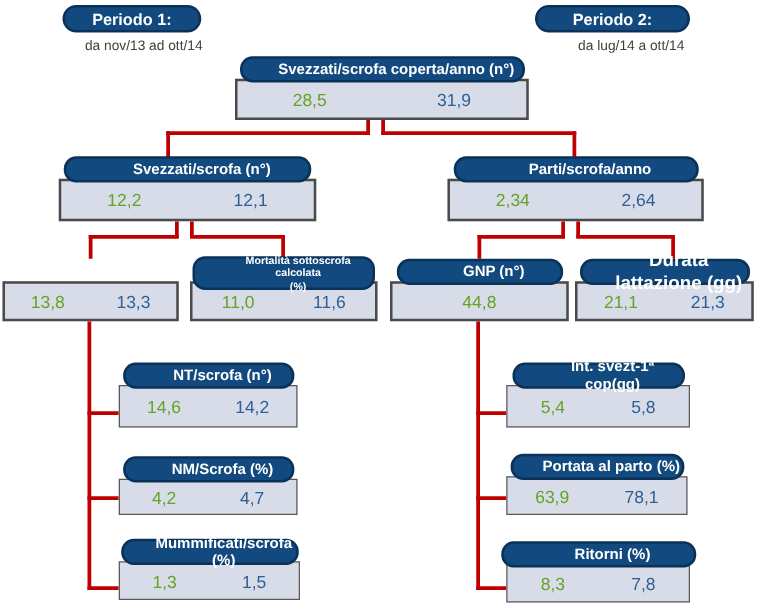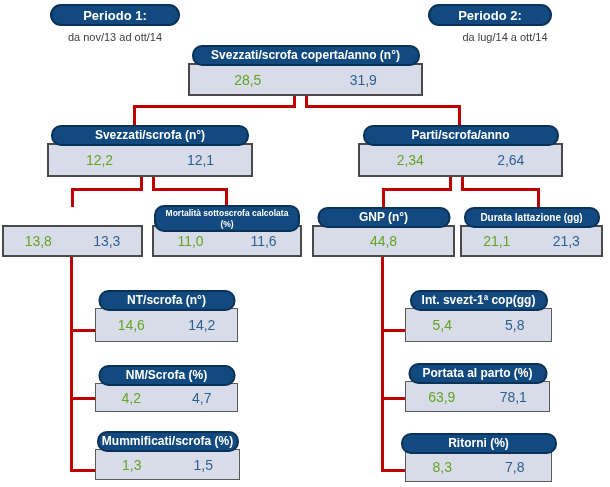--- a/index.html
+++ b/index.html
@@ -8,24 +8,24 @@
 
   .seg{position:absolute;background:var(--connector,#C00000);z-index:0}
 
   .node{position:absolute;z-index:1}
   .hdr{
     position:absolute;top:0;left:50%;transform:translateX(-50%);z-index:2;
     background:var(--header-bg,#12497E);
     border:2px solid var(--header-border,#0A3258);
     border-radius:10px;color:#fff;font-weight:bold;font-size:12px;
     display:flex;align-items:center;justify-content:center;
-    text-align:center;white-space:pre-line;line-height:1.15;height:21px;
+    text-align:center;white-space:pre-line;line-height:1.15;height:21px;padding-left:23px;
   }
   .hdr.small{font-size:8.5px;height:27px;line-height:1.2}
-  .hdr.mid{font-size:10px}
+  .hdr.mid{font-size:15px}
   .vals{
     position:absolute;left:0;right:0;top:18px;
     background:var(--value-bg,#D8DCE8);
     border:2px solid var(--value-border,#4A4A4A);
     display:flex;z-index:1;
   }
   .leaf .vals{border-width:1px;border-color:#5A5A5A}
   .vals span{flex:1;display:flex;align-items:center;justify-content:center;font-size:14px}
   .v1{color:var(--v1-color,#63A325)}
   .v2{color:var(--v2-color,#2D5F95)}
@@ -35,21 +35,21 @@
     background:var(--header-bg,#12497E);
     border:2px solid var(--header-border,#0A3258);
     border-radius:11px;color:#fff;font-weight:bold;font-size:13px;
     display:flex;align-items:center;justify-content:center;
   }
   .pdate{position:absolute;z-index:1;font-size:11px;color:#3F3F3F;text-align:center}
 </style>
 </head>
 <body>
 
-<div class="pill" style="left:50px;top:4px;width:130px;height:22px">Periodo 1:</div>
+<div class="pill" style="left:50px;top:4px;width:111px;height:22px">Periodo 1:</div>
 <div class="pdate" style="left:45px;top:31px;width:140px">da nov/13 ad ott/14</div>
 
 <div class="pill" style="left:428px;top:4px;width:124px;height:22px">Periodo 2:</div>
 <div class="pdate" style="left:435px;top:31px;width:140px">da lug/14 a ott/14</div>
 
 <div class="seg" style="left:293px;top:95px;width:3px;height:13px"></div>
 <div class="seg" style="left:305px;top:95px;width:3px;height:13px"></div>
 <div class="seg" style="left:133px;top:105px;width:163px;height:3px"></div>
 <div class="seg" style="left:305px;top:105px;width:156px;height:3px"></div>
 <div class="seg" style="left:133px;top:105px;width:3px;height:21px"></div>

